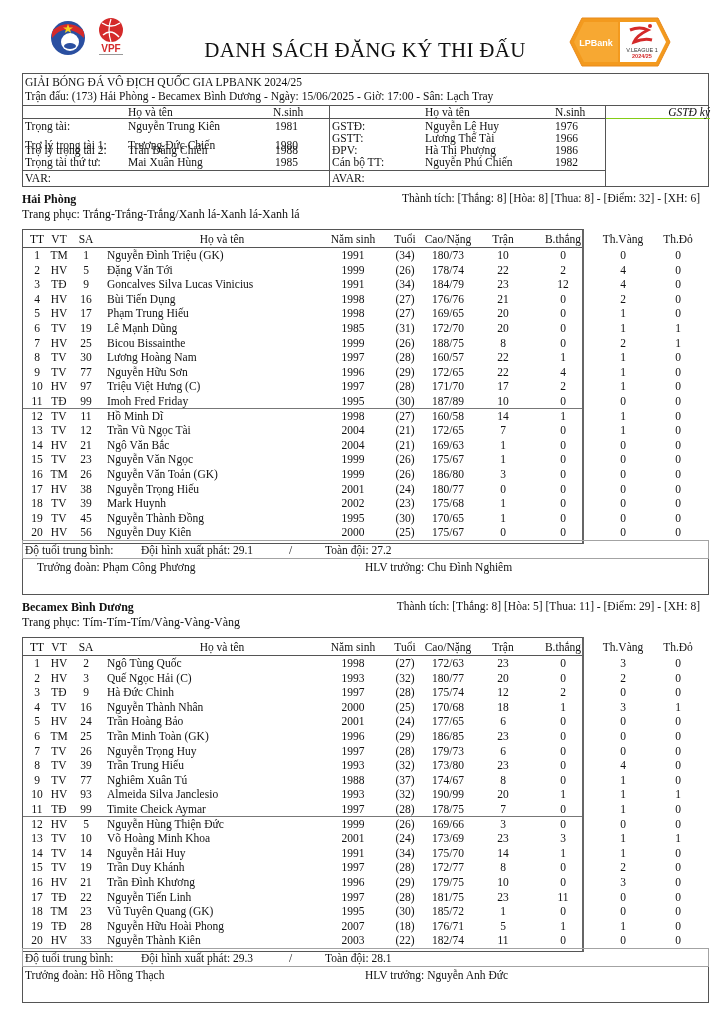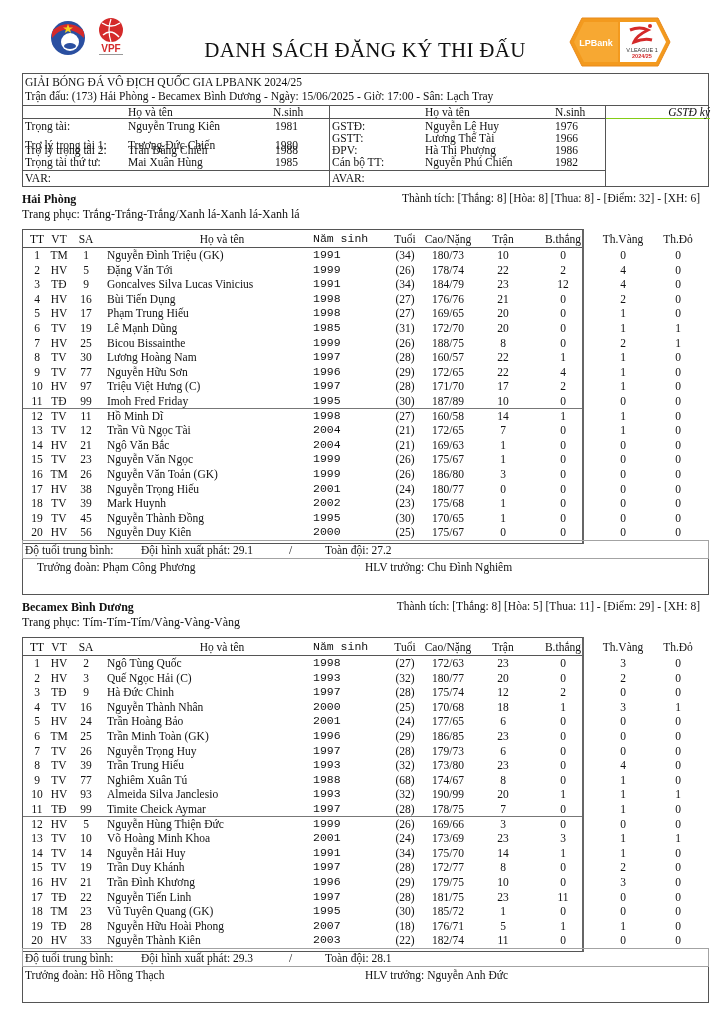--- a/index.html
+++ b/index.html
@@ -62,21 +62,21 @@
   }
   .prow { position: relative; height: 14.6px; line-height: 14.6px; font-size: 11.5px; }
   .prow span { position: absolute; white-space: nowrap; }
   .phead { height: 18px; line-height: 18px; border-bottom: 1px solid #555; }
   .psplit { border-bottom: 1.5px solid #777; }
   .c-tt { left: 4px; width: 20px; text-align: center; }
   .c-vt { left: 24px; width: 24px; text-align: center; }
   .c-sa { left: 50px; width: 26px; text-align: center; }
   .c-name { left: 84px; }
   .c-name-h { left: 84px; width: 230px; text-align: center; }
-  .c-yob { left: 290px; width: 60px; text-align: left; font-family: Liberation Mono, monospace; }
+  .c-yob { left: 300px; width: 60px; text-align: center; }
   .c-age { left: 368px; width: 28px; text-align: center; }
   .c-hw { left: 396px; width: 58px; text-align: center; }
   .c-matches { left: 460px; width: 40px; text-align: center; }
   .c-goals { left: 512px; width: 56px; text-align: center; }
   .c-yellow { left: 572px; width: 56px; text-align: center; }
   .c-red { left: 630px; width: 50px; text-align: center; }
 
   .avg-box {
     position: absolute; left: 22px; width: 687px; height: 19px;
     border: 1px solid #a3a3a3; line-height: 18px; font-size: 11.5px;
@@ -606,21 +606,21 @@
       <span class="c-goals">0</span>
       <span class="c-yellow">4</span>
       <span class="c-red">0</span>
     </div>
     <div class="prow">
       <span class="c-tt">9</span>
       <span class="c-vt">TV</span>
       <span class="c-sa">77</span>
       <span class="c-name">Nghiêm Xuân Tú</span>
       <span class="c-yob">1988</span>
-      <span class="c-age">(68)</span>
+      <span class="c-age">(37)</span>
       <span class="c-hw">174/67</span>
       <span class="c-matches">8</span>
       <span class="c-goals">0</span>
       <span class="c-yellow">1</span>
       <span class="c-red">0</span>
     </div>
     <div class="prow">
       <span class="c-tt">10</span>
       <span class="c-vt">HV</span>
       <span class="c-sa">93</span>

